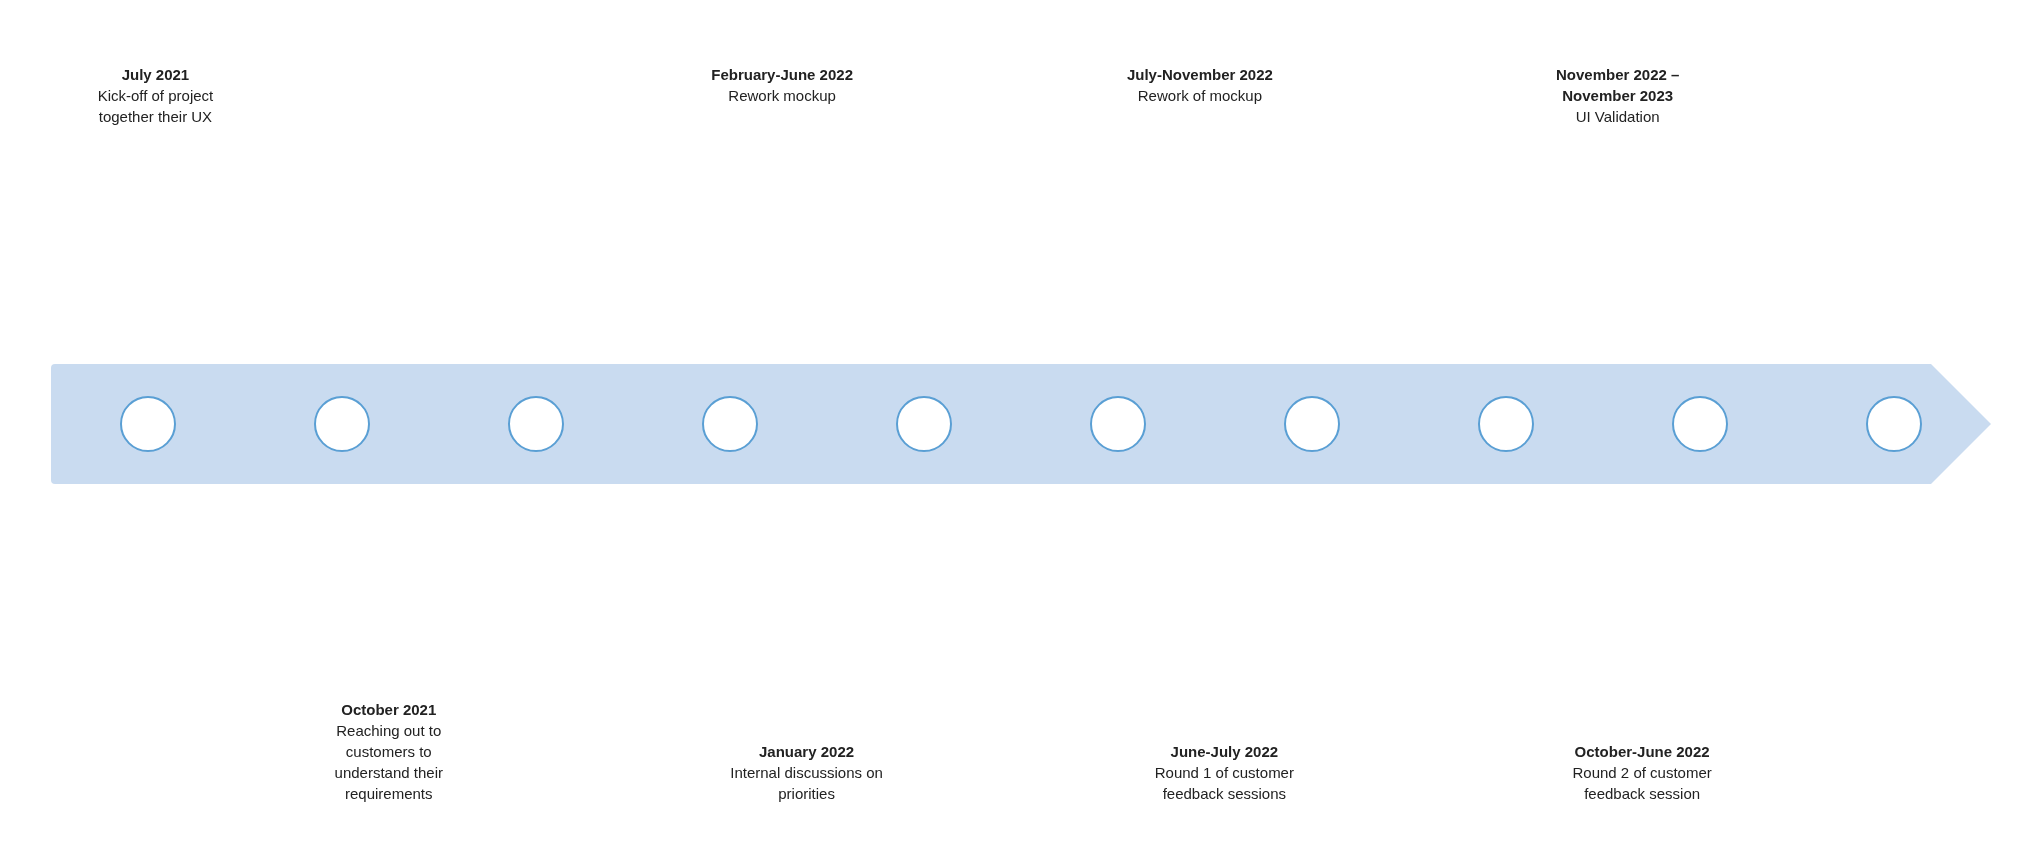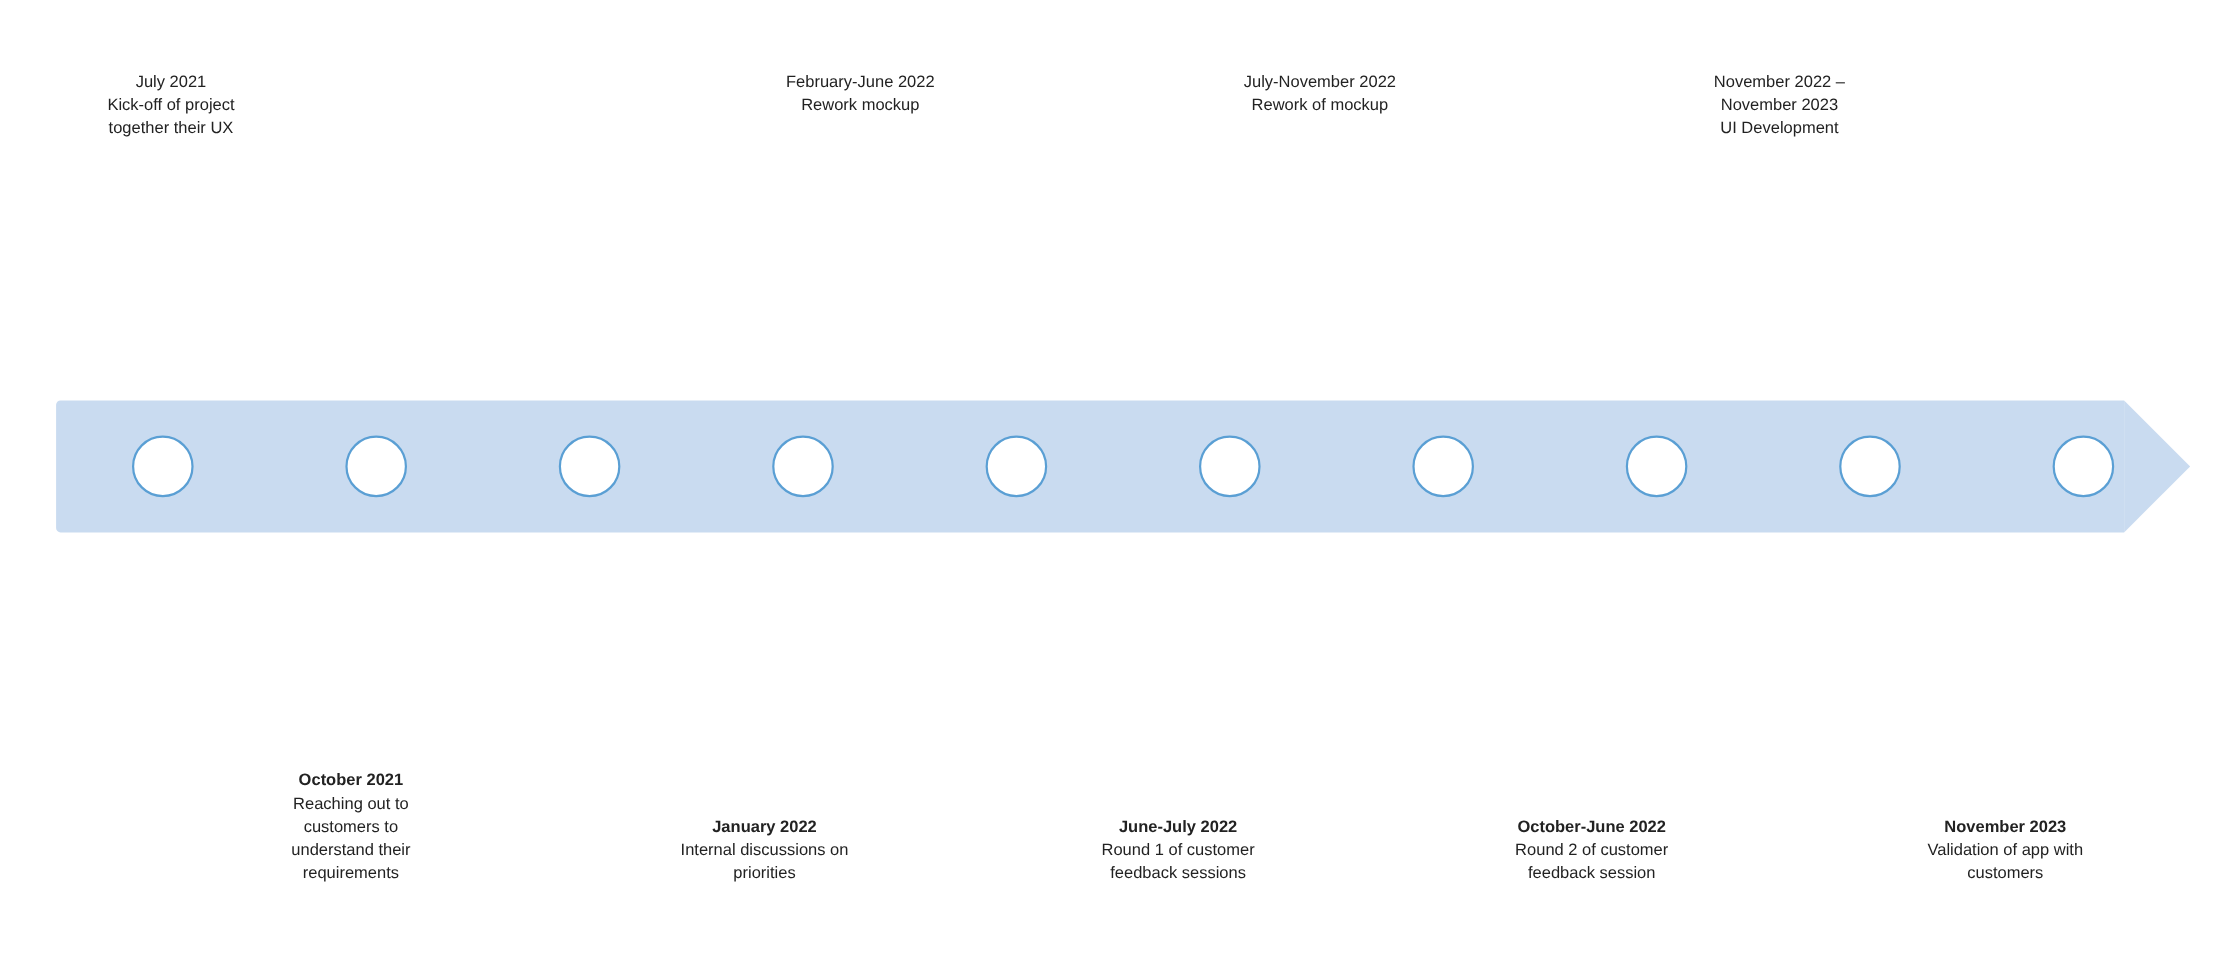--- a/index.html
+++ b/index.html
@@ -105,40 +105,40 @@
     .label-above {
       text-align: center;
       font-size: 15px;
       color: #222;
       line-height: 1.4;
       max-width: 150px;
       padding-top: 30px;
     }
 
     .label-above .period {
-      font-weight: normal;
+      font-weight: bold;
       display: block;
     }
 
     
     .labels-below {
       position: absolute;
       bottom: 0;
       left: 20px;
       right: 60px;
       height: calc(50% - 60px + 10px);
       display: flex;
       align-items: flex-end;
     }
 
     .label-below-wrapper {
       flex: 1;
       display: flex;
       align-items: flex-end;
-      justify-content: flex-start;
+      justify-content: flex-end;
     }
 
     .label-below {
       text-align: center;
       font-size: 15px;
       color: #222;
       line-height: 1.4;
       max-width: 160px;
       padding-bottom: 30px;
     }
@@ -200,21 +200,21 @@
       </div>
     </div>
 
     <div class="label-above-wrapper hidden">
       <div class="label-above"></div>
     </div>
 
     <div class="label-above-wrapper">
       <div class="label-above">
         <span class="period">November 2022 – November 2023</span>
-        <span>UI Development</span>
+        <span>UI Validation</span>
       </div>
     </div>
 
     <div class="label-above-wrapper hidden">
       <div class="label-above"></div>
     </div>
   </div>
 
   <div class="dots-row">
     <div class="dot-wrapper">
@@ -292,21 +292,15 @@
       <div class="label-below">
         <span class="period">October-June 2022</span>
         <span>Round 2 of customer feedback session</span>
       </div>
     </div>
 
     <div class="label-below-wrapper hidden">
       <div class="label-below"></div>
     </div>
 
-    <div class="label-below-wrapper">
-      <div class="label-below">
-        <span class="period">November 2023</span>
-        <span>Validation of app with customers</span>
-      </div>
-    </div>
   </div>
 
 </div>
 
 </body></html>

